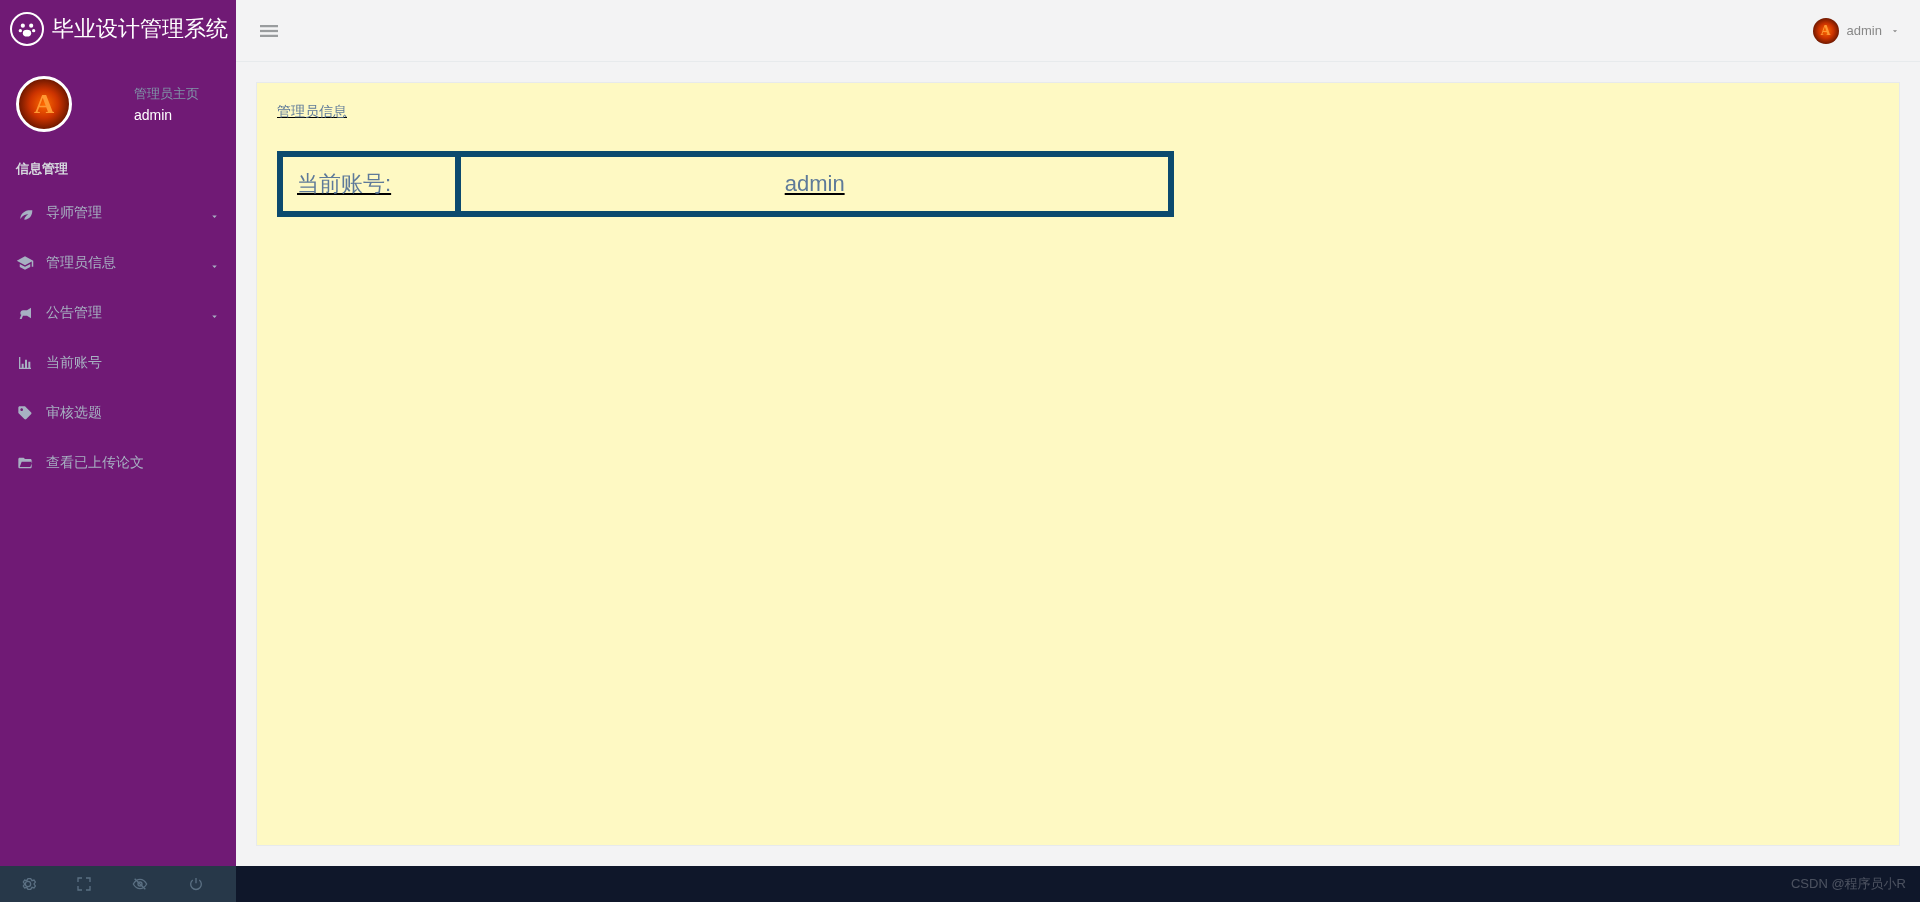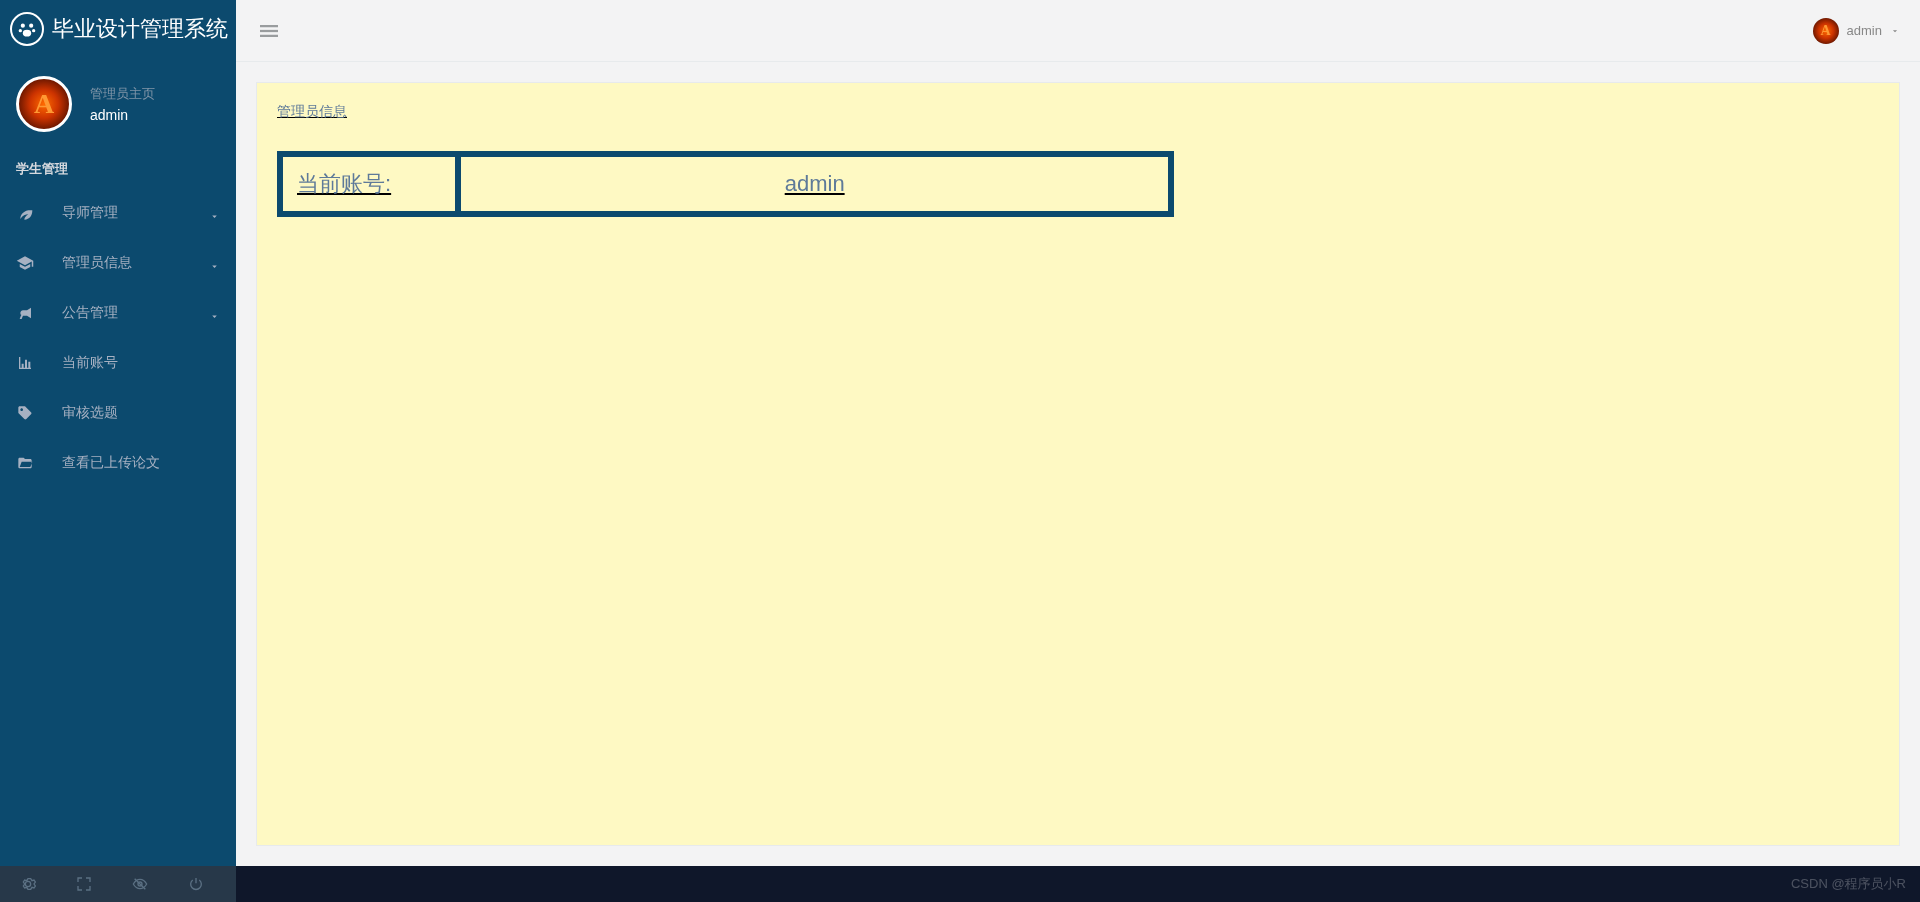--- a/index.html
+++ b/index.html
@@ -13,21 +13,21 @@
       overflow: hidden;
     }
     .layout {
       display: flex;
       width: 100vw;
       height: 100vh;
     }
     
     .sidebar {
       width: 236px;
-      background: #0c4a6e;
+      background: #701a75;
       display: flex;
       flex-direction: column;
       flex-shrink: 0;
     }
     .sidebar-header {
       display: flex;
       align-items: center;
       padding: 12px 10px;
       gap: 8px;
     }
@@ -66,20 +66,21 @@
       color: #ff9933;
       font-size: 28px;
       font-weight: bold;
       font-family: Georgia, serif;
       flex-shrink: 0;
     }
     .profile-text {
       display: flex;
       flex-direction: column;
       gap: 4px;
+      margin-left: 44px;
     }
     .profile-role {
       color: #8095a8;
       font-size: 13px;
     }
     .profile-name {
       color: #fff;
       font-size: 14px;
     }
     .nav-section-title {
@@ -91,21 +92,21 @@
     .nav-list {
       list-style: none;
     }
     .nav-item {
       display: flex;
       align-items: flex-end;
       padding: 16px 16px 16px 16px;
       color: #a7b1c2;
       cursor: pointer;
       font-size: 14px;
-      gap: 28px;
+      gap: 12px;
     }
     .nav-icon {
       width: 18px;
       height: 18px;
       display: flex;
       align-items: center;
       justify-content: center;
       flex-shrink: 0;
     }
     .nav-label {
@@ -249,21 +250,21 @@
     </div>
 
     <div class="user-profile">
       <div class="avatar">A</div>
       <div class="profile-text">
         <span class="profile-role">管理员主页</span>
         <span class="profile-name">admin</span>
       </div>
     </div>
 
-    <div class="nav-section-title">学生管理</div>
+    <div class="nav-section-title">信息管理</div>
 
     <ul class="nav-list">
       <li class="nav-item">
         <span class="nav-icon">
           <svg width="16" height="16" viewBox="0 0 24 24" fill="currentColor">
               <path d="M17 8C8 10 5 16 5 21c3-5 8-7 12-7-4 2-6 6-6 8 8 0 12-6 12-14-2 0-4 0-6 0z"></path>
             </svg>
         </span>
         <span class="nav-label">导师管理</span>
         <span class="chevron">

